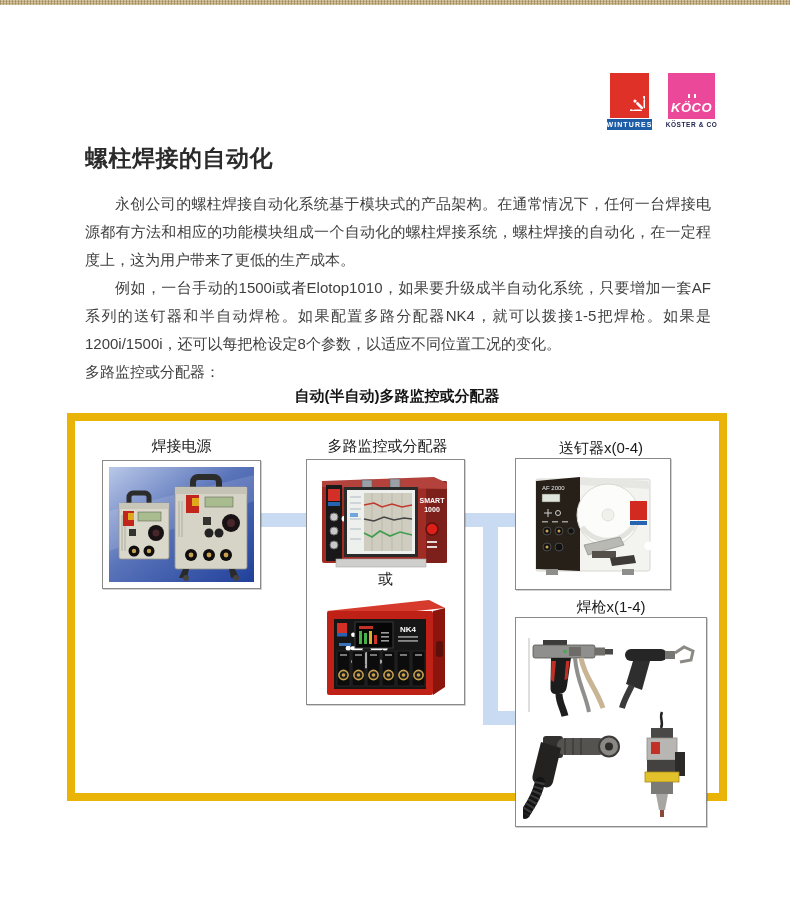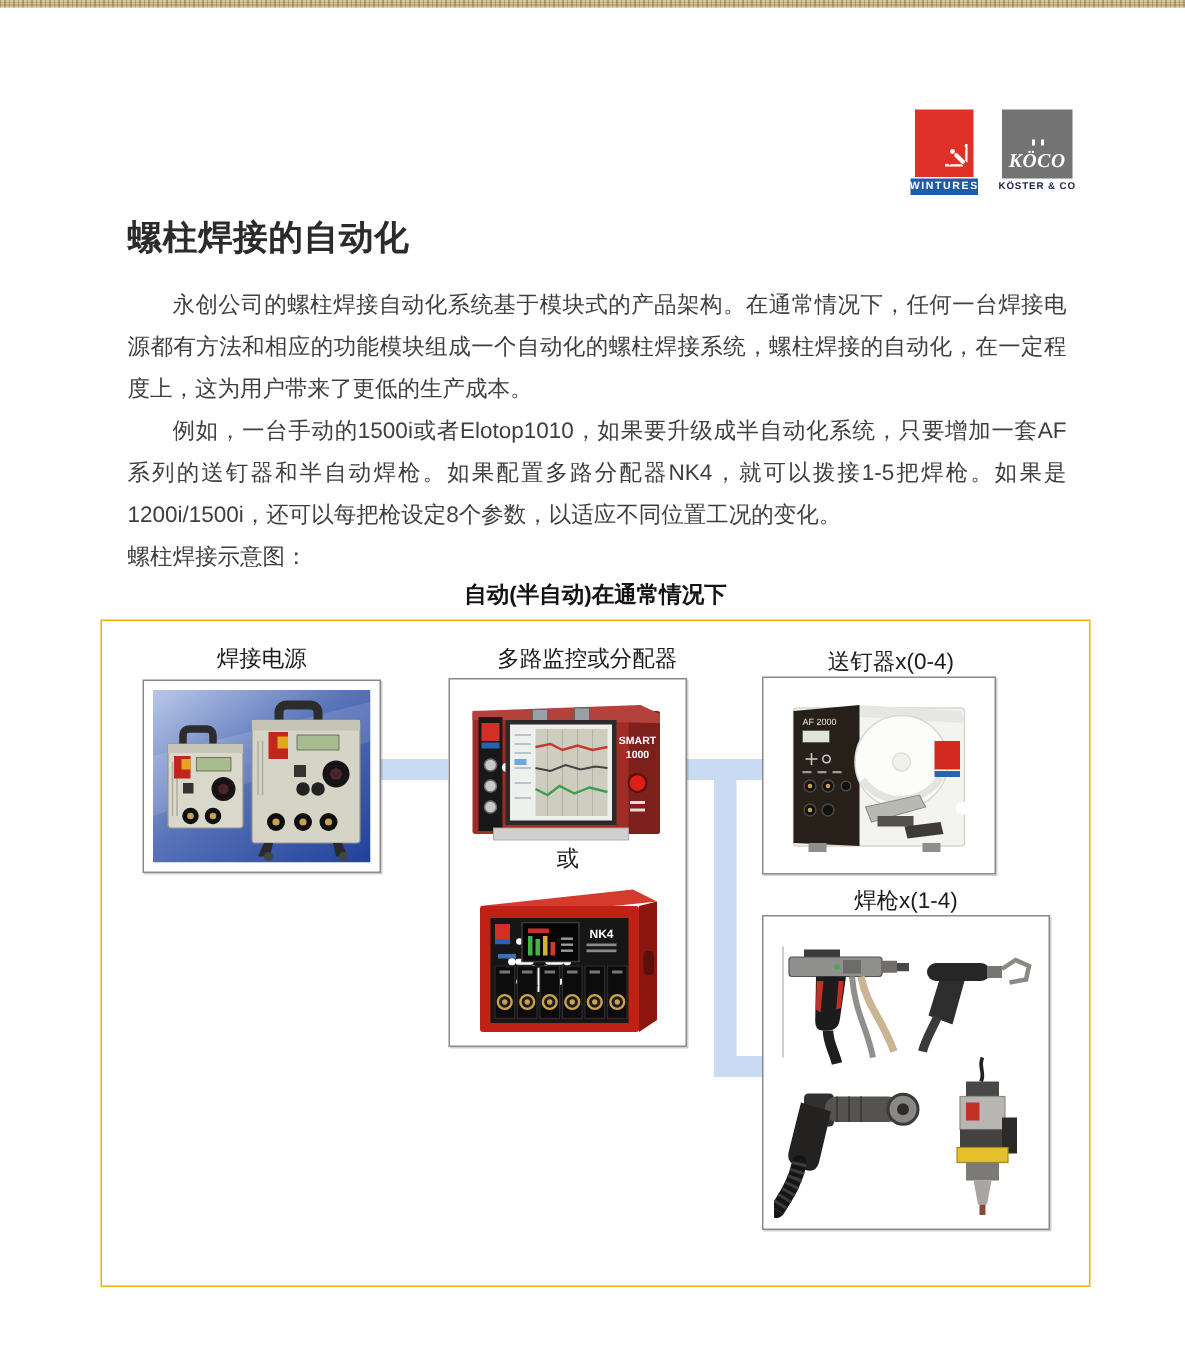--- a/index.html
+++ b/index.html
@@ -12,41 +12,41 @@
     background-image:repeating-linear-gradient(90deg, rgba(93,72,35,.30) 0 1px, transparent 1px 3px),
                      repeating-linear-gradient(0deg, rgba(255,255,255,.28) 0 1px, transparent 1px 2px); }
 
   
   .logos { position:absolute; left:607px; top:73px; display:flex; gap:16px; }
   .logo-wintures { width:45px; display:flex; flex-direction:column; align-items:center; }
   .w-square { width:39px; height:45px; background:#e03128; display:flex; align-items:center; justify-content:center; }
   .w-bar { margin-top:1px; width:45px; height:11px; background:#1e5da6; color:#fff; font-size:7px;
     font-weight:bold; letter-spacing:1.1px; display:flex; align-items:center; justify-content:center; }
   .logo-koco { width:47px; display:flex; flex-direction:column; align-items:center; }
-  .k-square { width:47px; height:46px; background:#737373; color:#fff; display:flex; flex-direction:column;
-    align-items:center; justify-content:flex-end; padding-bottom:4px;font-family:Liberation Serif, serif; }
+  .k-square { width:47px; height:46px; background:#ec4899; color:#fff; display:flex; flex-direction:column;
+    align-items:center; justify-content:flex-end; padding-bottom:4px; }
   .k-mark { width:8px; height:4px; border-left:2px solid #fff; border-right:2px solid #fff; margin-bottom:2px; }
   .k-text { font-size:13px; font-weight:bold; letter-spacing:.5px; font-style:italic; }
   .k-sub { margin-top:2px; font-size:6.5px; font-weight:bold; color:#20264e; letter-spacing:.6px; white-space:nowrap; }
 
   
   .article { position:absolute; left:85px; top:143px; width:626px; }
   .article h1 { font-size:23px; font-weight:600; color:#2b2b2b; letter-spacing:.5px; margin-bottom:16px; }
   .article p { font-size:15px; line-height:28px; color:#3f3f3f; text-align:justify; }
   .article p.indent { text-indent:2em; }
 
   .diagram-title { position:absolute; left:67px; top:387px; width:660px; text-align:center;
     font-size:15px; font-weight:bold; color:#141414; }
 
-  .diagram { position:absolute; left:67px; top:413px; width:660px; height:445px;
-    border:1px solid #eab308; background:#fff; }
+  .diagram { position:absolute; left:67px; top:413px; width:660px; height:388px;
+    border:8px solid #eab308; background:#fff; }
 
   .node-label { position:absolute; font-size:15px; color:#1b1b1b; text-align:center; white-space:nowrap; }
   .lbl-power { left:27px; top:16px; width:159px; }
-  .lbl-dist  { left:244px; top:16px; width:159px; }
+  .lbl-dist  { left:233px; top:16px; width:159px; }
   .lbl-feeder{ left:448px; top:18px; width:156px; }
   .lbl-guns  { left:440px; top:177px; width:192px; }
 
   .dbox { position:absolute; background:#fff; border:1px solid #8a8a8a; box-shadow:1px 1px 0 rgba(0,0,0,.18); }
   .box-power { left:27px; top:39px; width:159px; height:129px; }
   .box-dist  { left:231px; top:38px; width:159px; height:246px; }
   .box-feeder{ left:440px; top:37px; width:156px; height:132px; }
   .box-guns  { left:440px; top:196px; width:192px; height:210px; }
 
   .conn { position:absolute; background:#c9dbf2; }
@@ -114,24 +114,24 @@
         <div class="k-text">KÖCO</div>
       </div>
       <div class="k-sub">KÖSTER &amp; CO</div>
     </div>
   </div>
 
   <div class="article">
     <h1>螺柱焊接的自动化</h1>
     <p class="indent">永创公司的螺柱焊接自动化系统基于模块式的产品架构。在通常情况下，任何一台焊接电源都有方法和相应的功能模块组成一个自动化的螺柱焊接系统，螺柱焊接的自动化，在一定程度上，这为用户带来了更低的生产成本。</p>
     <p class="indent">例如，一台手动的1500i或者Elotop1010，如果要升级成半自动化系统，只要增加一套AF系列的送钉器和半自动焊枪。如果配置多路分配器NK4，就可以拨接1-5把焊枪。如果是1200i/1500i，还可以每把枪设定8个参数，以适应不同位置工况的变化。</p>
-    <p>螺柱焊接示意图：</p>
+    <p>多路监控或分配器：</p>
   </div>
 
-  <div class="diagram-title">自动(半自动)在通常情况下</div>
+  <div class="diagram-title">自动(半自动)多路监控或分配器</div>
 
   <div class="diagram">
 
     <div class="conn conn-a"></div>
     <div class="conn conn-b"></div>
     <div class="conn conn-c"></div>
     <div class="conn conn-d"></div>
 
     <div class="node-label lbl-power">焊接电源</div>
     <div class="node-label lbl-dist">多路监控或分配器</div>

